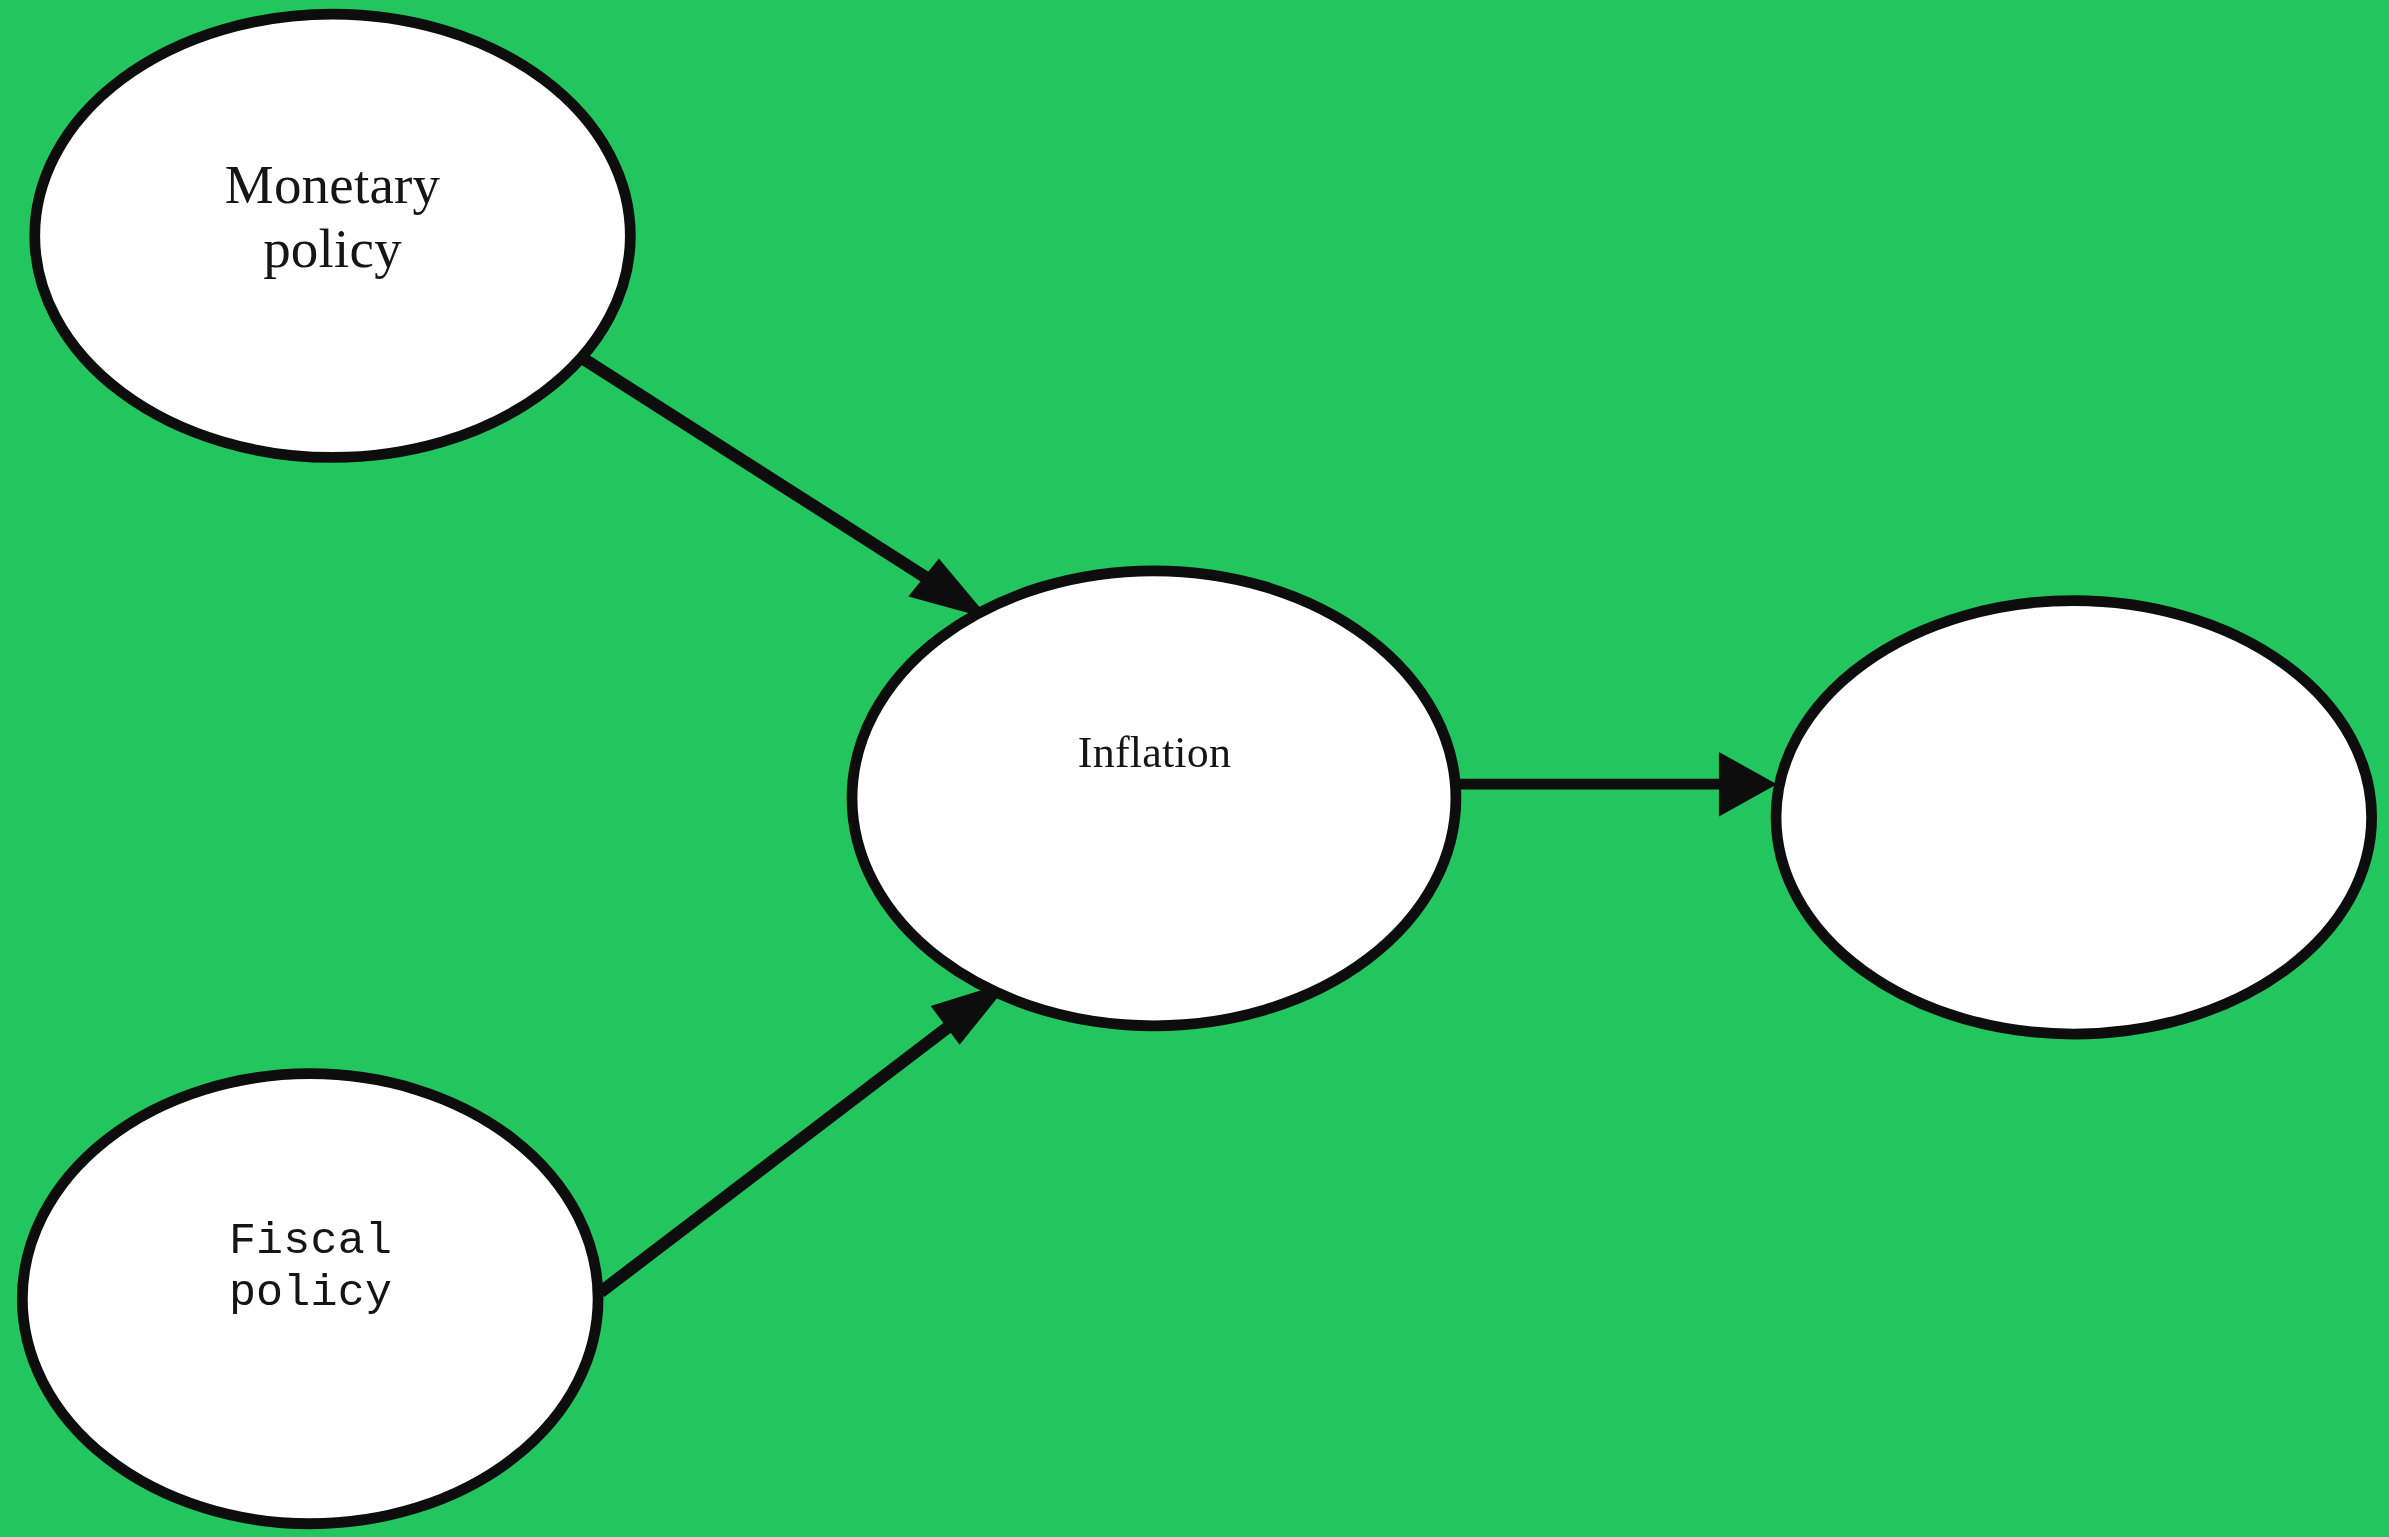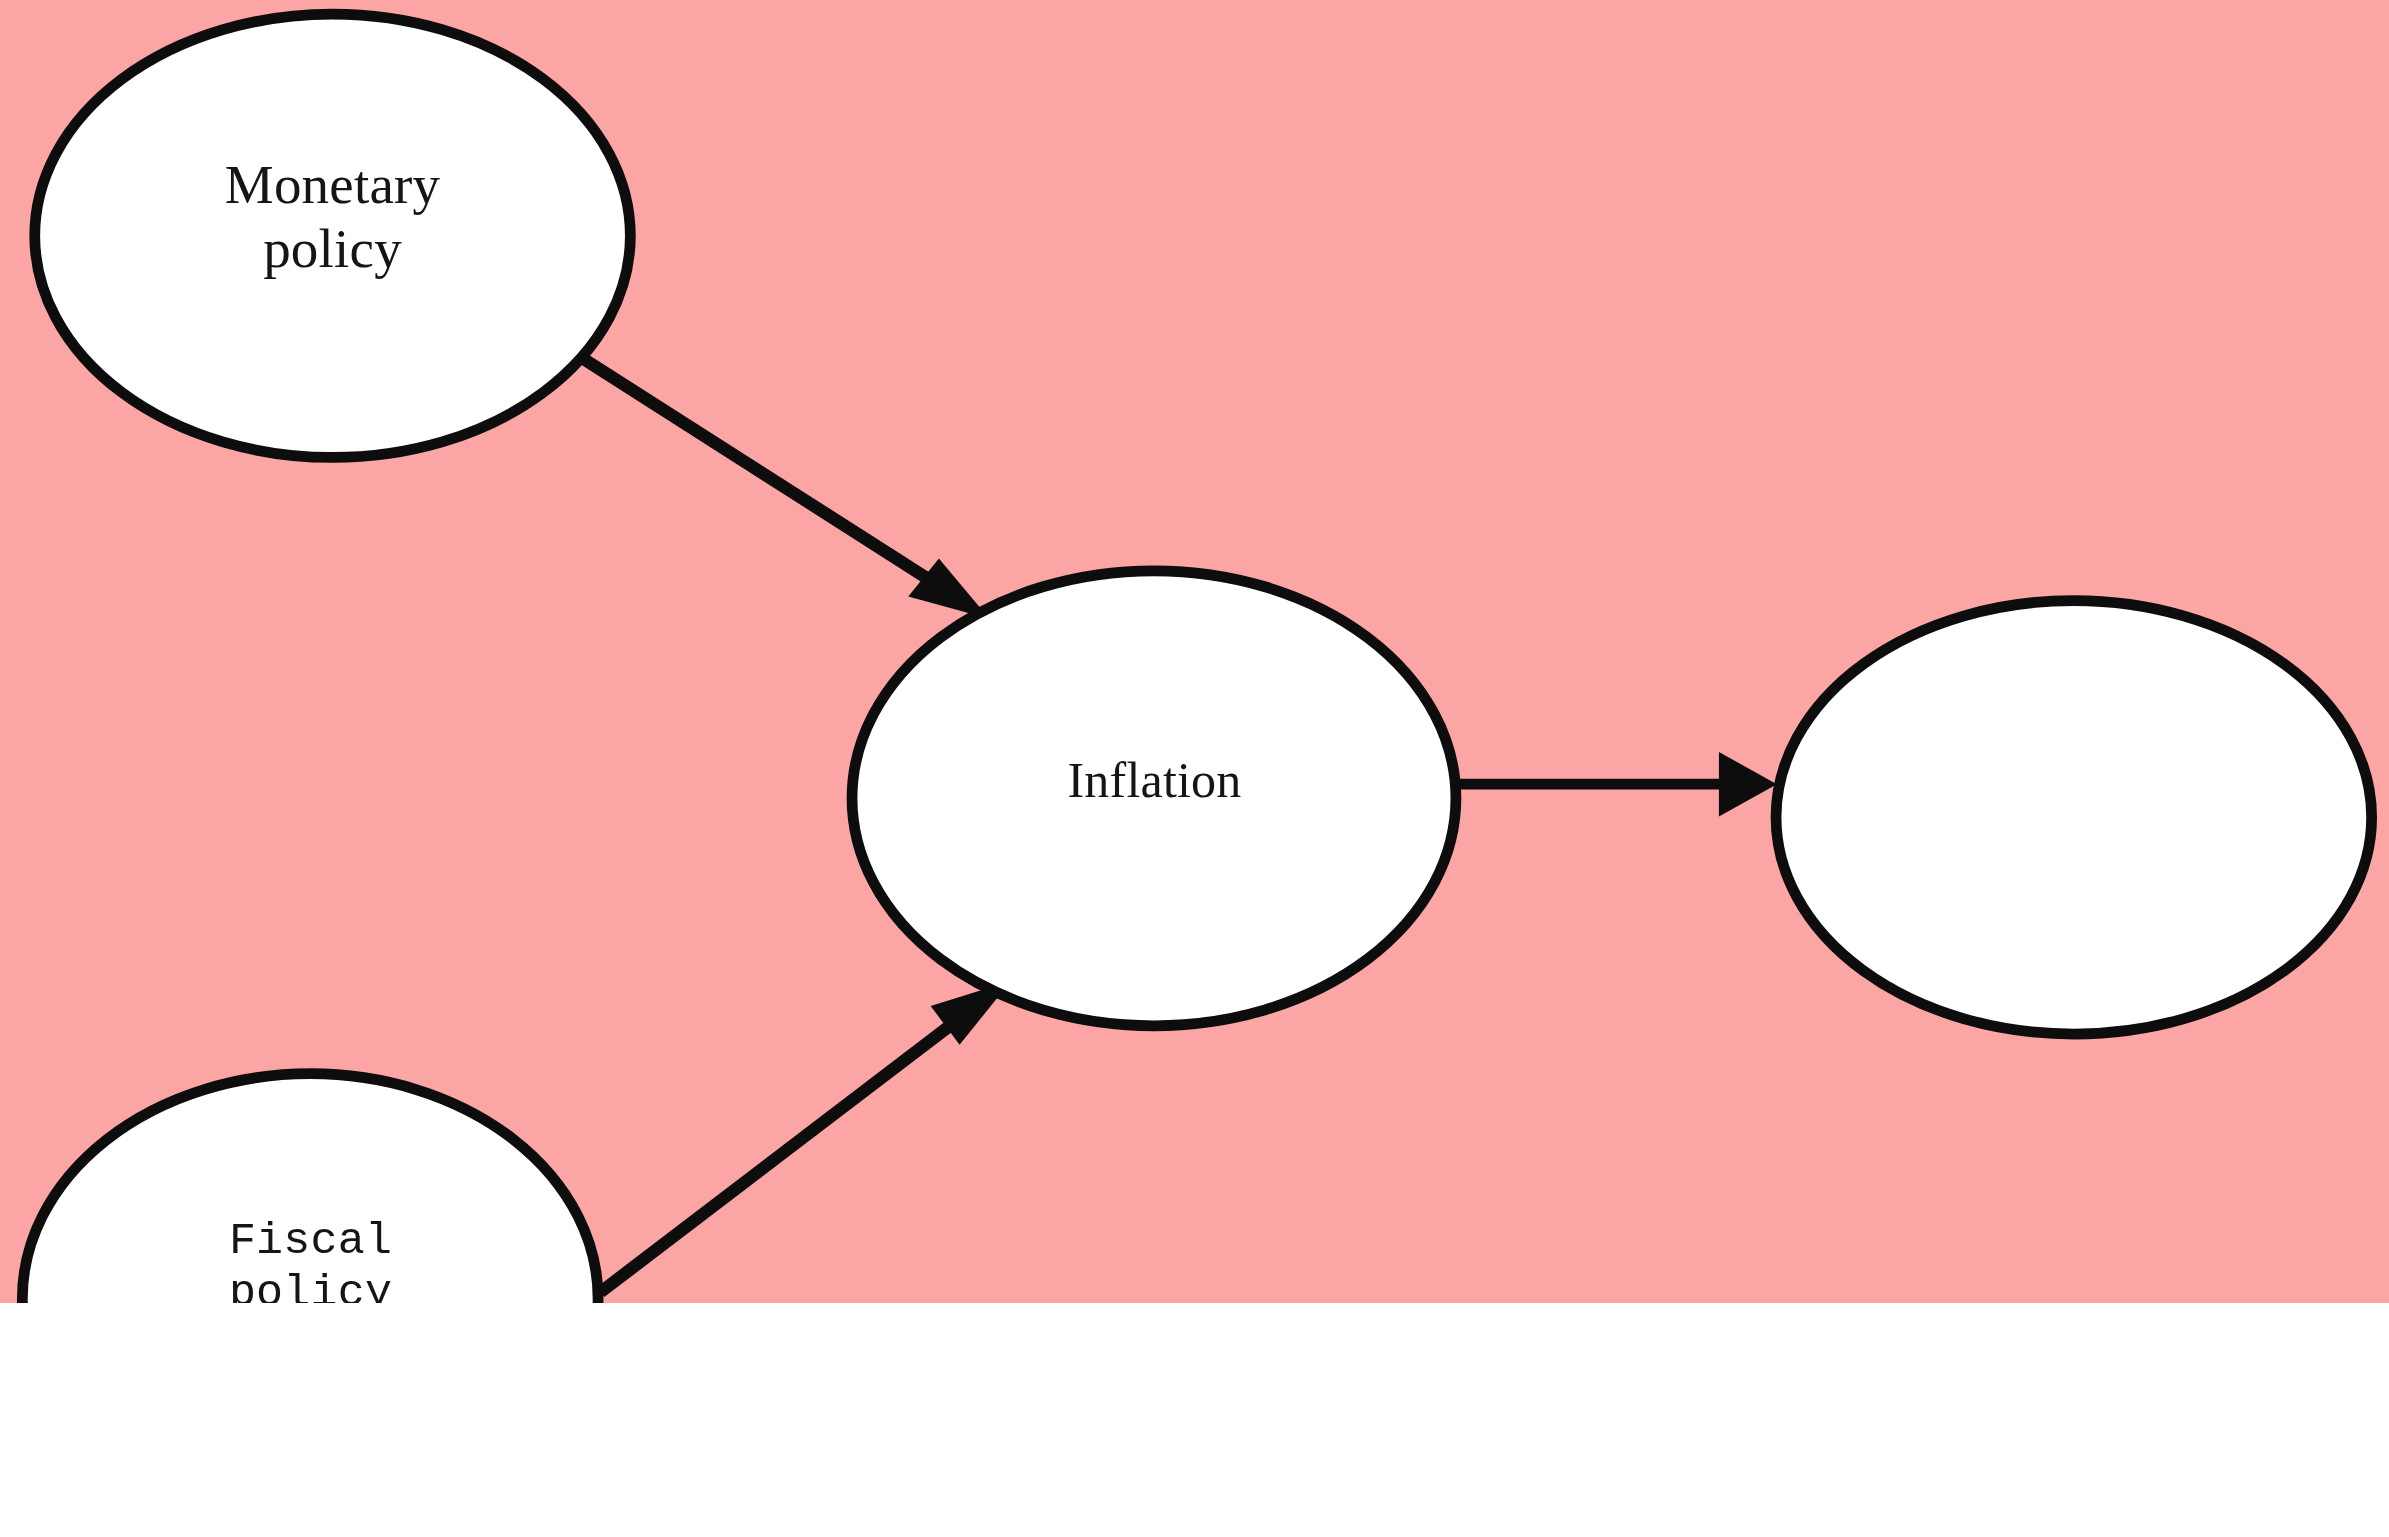--- a/index.html
+++ b/index.html
@@ -4,22 +4,22 @@
 <title>Policy Inflation Diagram</title>
 <style>
   html, body {
     margin: 0;
     padding: 0;
     background: #ffffff;
   }
   #diagram-root {
     position: relative;
     width: 2389px;
-    height: 1303px;
-    background: #fca5a5;
+    height: 1537px;
+    background: #22c55e;
     overflow: hidden;
     font-family: "Liberation Serif", "DejaVu Serif", serif;
   }
   #diagram-svg {
     position: absolute;
     top: 0;
     left: 0;
     width: 2389px;
     height: 1537px;
     display: block;
@@ -64,23 +64,23 @@
   }
   #label-fiscal-policy {
     left: 79px;
     top: 1216px;
     width: 463px;
     font-size: 45px;
     font-family: Liberation Mono, monospace;
   }
   #label-inflation {
     left: 923px;
-    top: 751px;
+    top: 727px;
     width: 463px;
-    font-size: 50px;
+    font-size: 44px;
     font-family: Liberation Serif, serif;
   }
   #label-economic-development {
     left: 1826px;
     top: 662px;
     width: 496px;
     font-size: 53px;
     line-height: 1.14;
   }
 </style>

